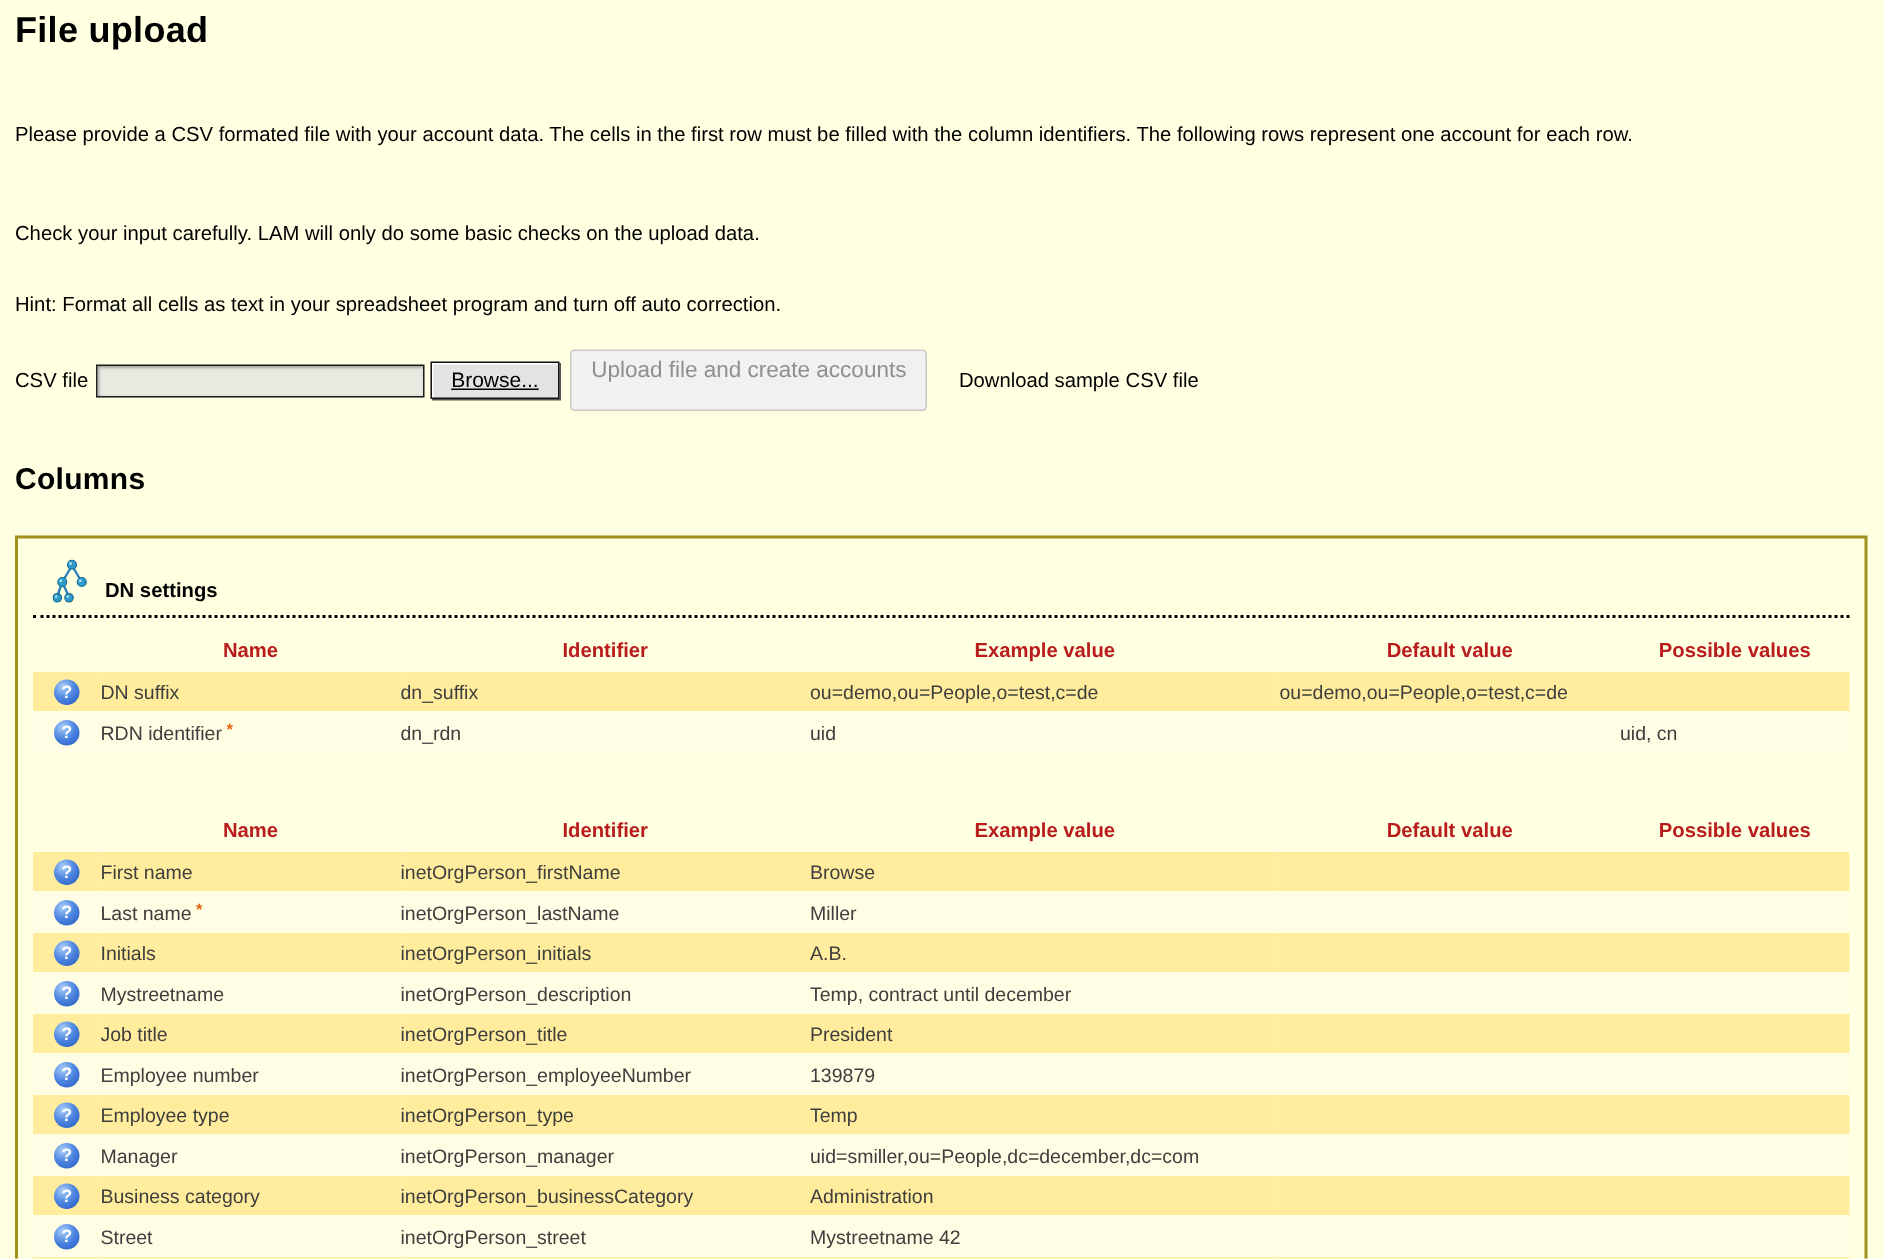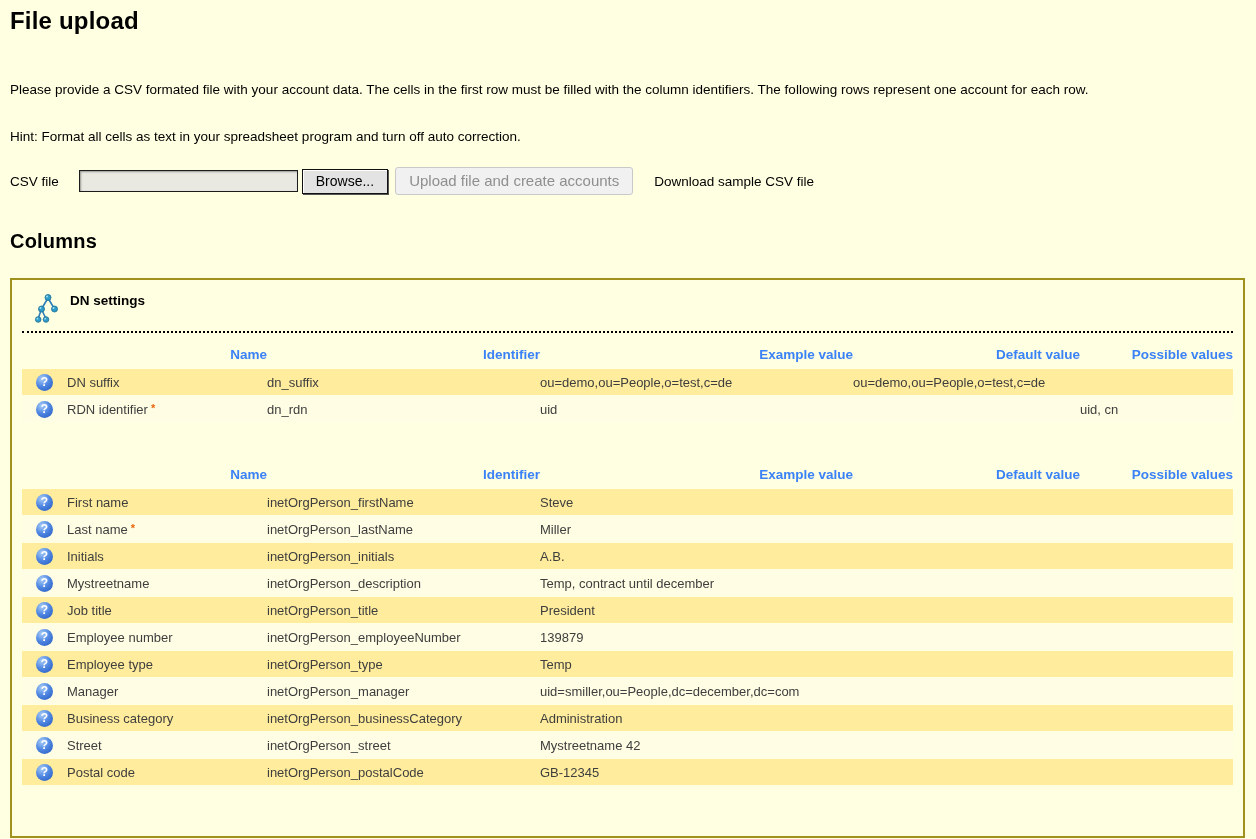--- a/index.html
+++ b/index.html
@@ -10,59 +10,60 @@
     font-family: "Liberation Sans", sans-serif;
     font-size: 13.5px; color: #000;
     padding: 0 11px 0 10px;
   }
   h1.page-title { font-size: 24px; margin: 7px 0 0 0; letter-spacing: 0.2px; }
   .intro { margin-top: 29px; line-height: 22px; }
   .intro div { white-space: nowrap; margin-top: 44px; }
   .hint { margin-top: 28px; }
 
   .csv-row { margin-top: 23px; display: flex; align-items: center; }
-  .csv-label { margin-right: 20px; }
+  .csv-label { margin-right: 5px; }
   .file-text {
     width: 219px; height: 22px; background: #E9E9E2;
     border: 1px solid #1c1c1c; box-shadow: inset 1px 1px 2px rgba(0,0,0,.35);
     font-family: "Liberation Sans", sans-serif; font-size: 13px; padding: 0 4px;
   }
   .browse-btn {
     margin-left: 4px; background: #E3E3E3; color: #000;
     border: 1px solid #111; box-shadow: 1px 1px 0 #555, inset 1px 1px 0 #fff;
     padding: 3px 13px 4px; font-family: "Liberation Sans", sans-serif; font-size: 14px;
     cursor: pointer;
+    text-decoration: underline;
   }
   .upload-btn {
     margin-left: 7px; background: #F1F1F1; color: #8F8F8F;
     border: 1px solid #C9C9C9; border-radius: 3px;
-    padding: 4px 13px 5px; font-family: "Liberation Sans", sans-serif; font-size: 15px;
+    padding: 4px 13px 18px; font-family: "Liberation Sans", sans-serif; font-size: 15px;
   }
   .download-link { margin-left: 21px; color: #000000; text-decoration: none; cursor: pointer; }
 
   h2.columns-title { font-size: 20px; margin: 35px 0 0 0; letter-spacing: 0.2px; }
 
   .box {
     margin-top: 25px;
     border: 2px solid #A0911C;
     padding: 13px 10px 0 10px;
     height: 560px; overflow: hidden;
   }
   .section + .section { margin-top: 30px; }
   .section-header {
-    display: flex; align-items: flex-start;
+    display: flex; align-items: flex-end;
     padding: 0 0 8px 13px;
     border-bottom: 2px dotted #000;
   }
   .section-icon { display: inline-block; width: 26px; height: 30px; }
   .section-title { font-weight: bold; font-size: 13.5px; margin: 0 0 1px 9px; }
 
   table.cols { width: 100%; border-collapse: separate; border-spacing: 0 1px; table-layout: fixed; }
   th {
-    text-align: right; font-weight: bold; font-size: 13.5px; color: #3b82f6;
+    text-align: center; font-weight: bold; font-size: 13.5px; color: #b91c1c;
     padding: 13px 0 6px 0; vertical-align: bottom;
   }
   tbody tr { height: 26px; }
   tbody tr:nth-child(odd) { background: #FFEC9C; }
   tbody tr:nth-child(even) { background: #FFFDE3; }
   td {
     color: #3E3E3E; font-size: 13px; vertical-align: middle;
     padding: 0; overflow: hidden; white-space: nowrap;
   }
   .icon-cell { text-align: center; }
@@ -74,20 +75,21 @@
   }
   .req { color: #E8650F; font-weight: bold; font-size: 11px; vertical-align: top; margin-left: 3px; }
 </style>
 </head>
 <body>
 
 <h1 class="page-title">File upload</h1>
 
 <div class="intro">
   <div>Please provide a CSV formated file with your account data. The cells in the first row must be filled with the column identifiers. The following rows represent one account for each row.</div>
+  <div>Check your input carefully. LAM will only do some basic checks on the upload data.</div>
 </div>
 
 <div class="hint">Hint: Format all cells as text in your spreadsheet program and turn off auto correction.</div>
 
 <div class="csv-row">
   <span class="csv-label">CSV file</span>
   <input type="text" class="file-text" value="" style="">
   <button class="browse-btn">Browse...</button>
   <button class="upload-btn" id="upload-btn" disabled="">Upload file and create accounts</button>
   <a class="download-link">Download sample CSV file</a>
@@ -181,21 +183,21 @@
             <th>Example value</th>
             <th>Default value</th>
             <th>Possible values</th>
           </tr>
         </thead>
       <tbody>
   <tr>
     <td class="icon-cell"><span class="help-icon">?</span></td>
     <td><span>First name</span></td>
     <td>inetOrgPerson_firstName</td>
-    <td>Steve</td>
+    <td>Browse</td>
     <td></td>
     <td></td>
   </tr>
 
   <tr>
     <td class="icon-cell"><span class="help-icon">?</span></td>
     <td><span>Last name</span><span class="req">*</span></td>
     <td>inetOrgPerson_lastName</td>
     <td>Miller</td>
     <td></td>

